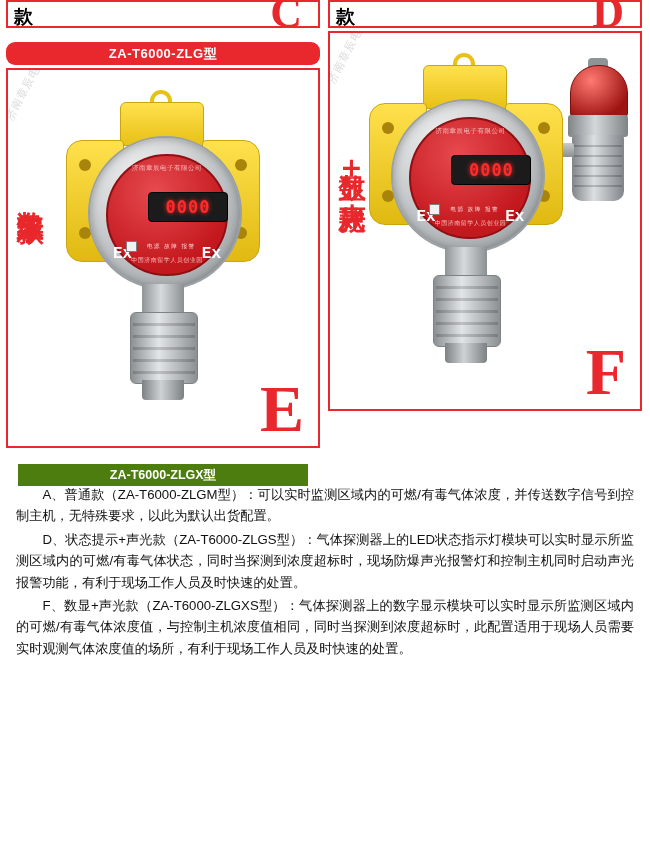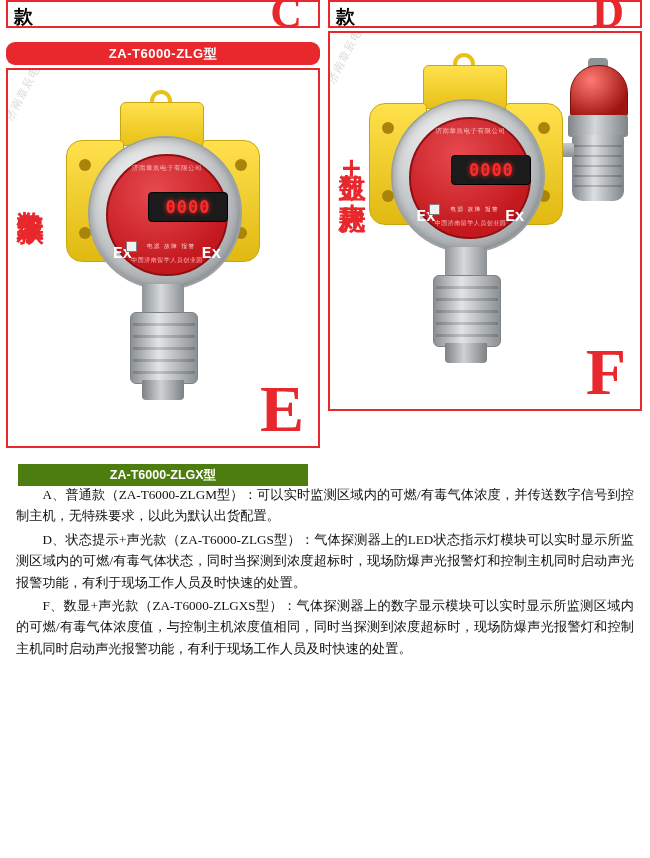--- a/index.html
+++ b/index.html
@@ -381,21 +381,21 @@
     box-sizing: border-box;
     width: 650px;
   }
   .para {
     font-size: 13.2px;
     line-height: 1.62;
     color: #111;
     text-align: justify;
     text-indent: 2em;
     margin: 0 0 2px 0;
-    font-family: Liberation Serif, serif;
+    font-family: Liberation Sans, sans-serif;
   }
 </style>
 </head>
 <body>
 
 <div class="page">
 
   <div class="panels">
 
     <div class="panel">
@@ -526,16 +526,16 @@
         <div class="big-letter">F</div>
       </div>
 
     </div>
 
   </div>
 
   <div class="body-text">
     <p class="para">A、普通款（ZA-T6000-ZLGM型）：可以实时监测区域内的可燃/有毒气体浓度，并传送数字信号到控制主机，无特殊要求，以此为默认出货配置。</p>
     <p class="para">D、状态提示+声光款（ZA-T6000-ZLGS型）：气体探测器上的LED状态指示灯模块可以实时显示所监测区域内的可燃/有毒气体状态，同时当探测到浓度超标时，现场防爆声光报警灯和控制主机同时启动声光报警功能，有利于现场工作人员及时快速的处置。</p>
-    <p class="para">F、数显+声光款（ZA-T6000-ZLGXS型）：气体探测器上的数字显示模块可以实时显示所监测区域内的可燃/有毒气体浓度值，与控制主机浓度值相同，同时当探测到浓度超标时，现场防爆声光报警灯和控制主机同时启动声光报警功能，有利于现场工作人员及时快速的处置。</p>
+    <p class="para">F、数显+声光款（ZA-T6000-ZLGXS型）：气体探测器上的数字显示模块可以实时显示所监测区域内的可燃/有毒气体浓度值，与控制主机浓度值相同，同时当探测到浓度超标时，此配置适用于现场人员需要实时观测气体浓度值的场所，有利于现场工作人员及时快速的处置。</p>
   </div>
 
 </div>
 
 </body></html>

